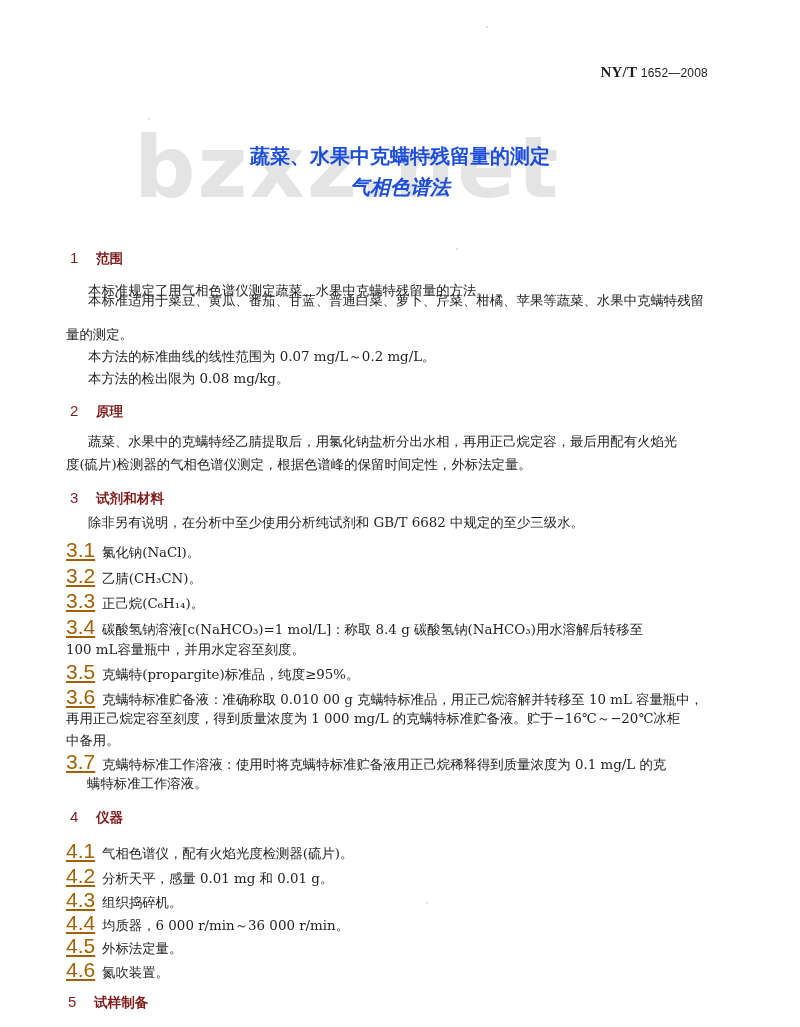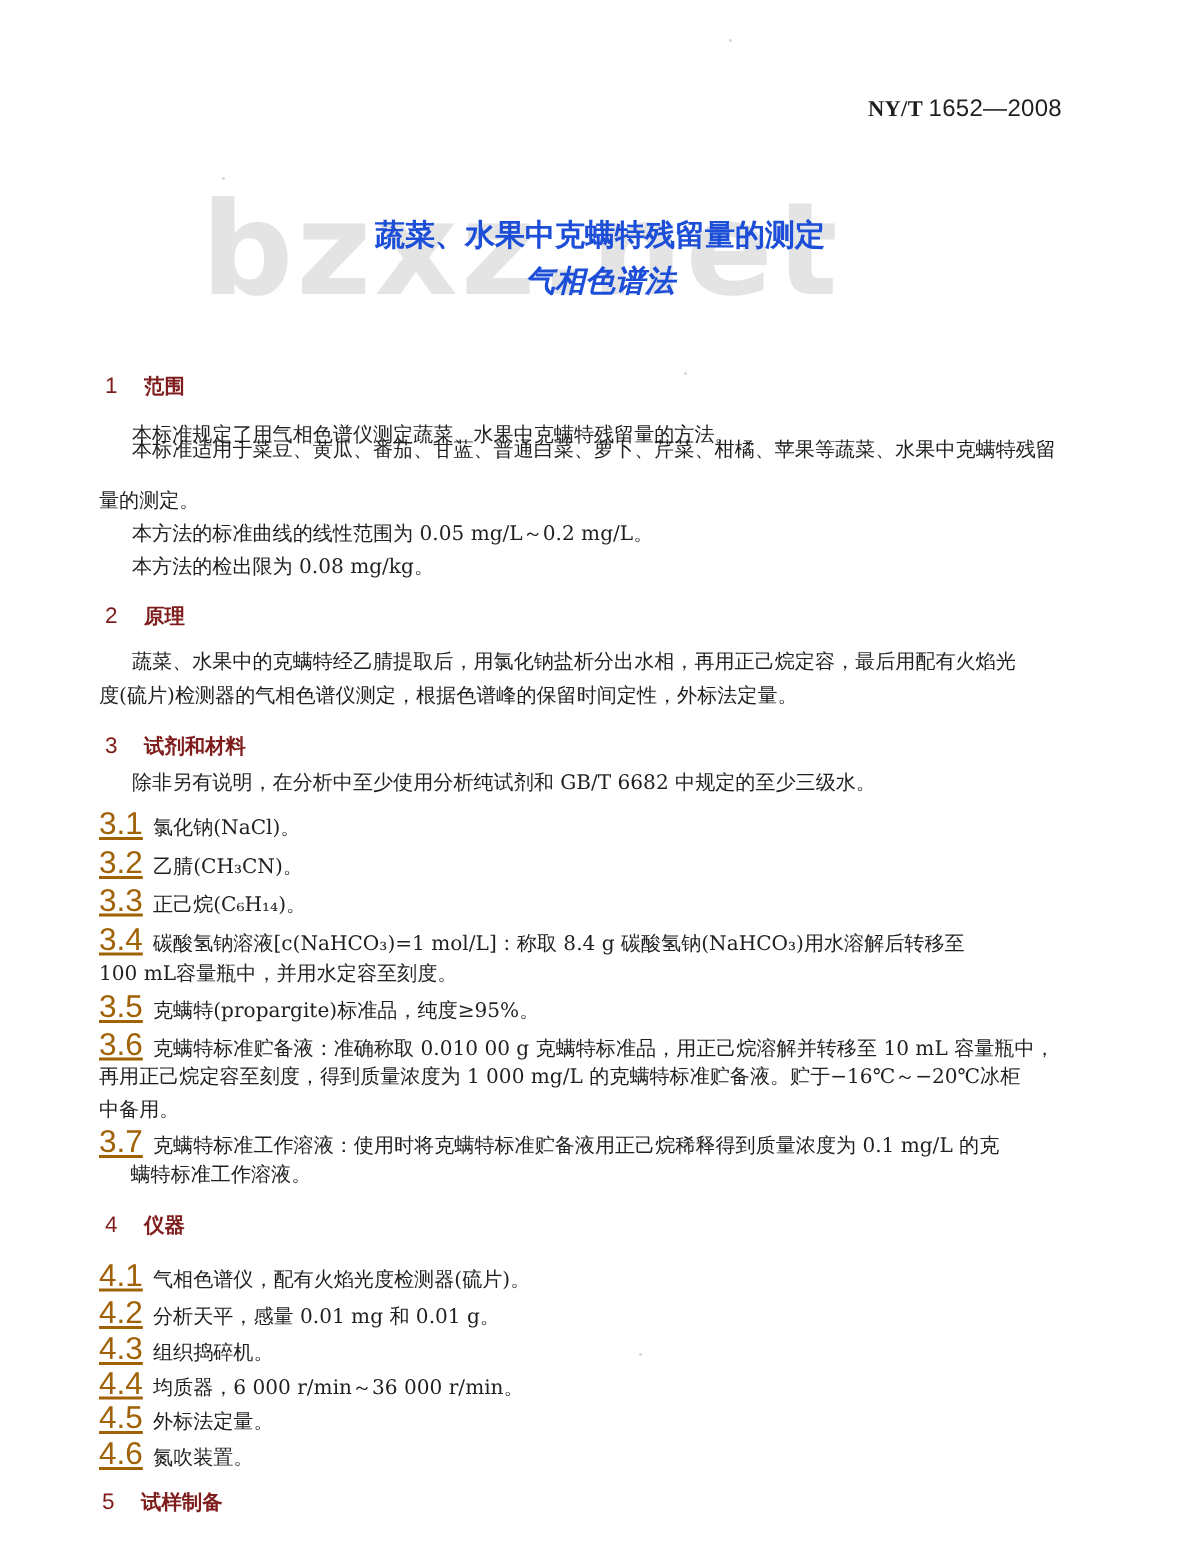--- a/index.html
+++ b/index.html
@@ -5,21 +5,21 @@
     html, body { margin: 0; padding: 0; }
     body {
       width: 800px; height: 1027px; background: #ffffff; position: relative; overflow: hidden;
       font-family: "DejaVu Serif", "Liberation Serif", serif; color: #1a1a1a;
     }
     .std-no {
       position: absolute; top: 64px; right: 92px;
       font-family: "Liberation Serif", serif; font-weight: bold; font-size: 15px; color: #1e1e1e;
       letter-spacing: 0.2px;
     }
-    .std-no .num { font-family: "Liberation Sans", sans-serif; font-weight: normal; font-size: 16px; }
+    .std-no .num { font-family: "Liberation Sans", sans-serif; font-weight: normal; font-size: 12px; }
     .watermark {
       position: absolute; left: 134px; top: 132px; width: 226px; height: 70px;
       font-family: "DejaVu Sans", sans-serif; font-weight: bold; font-size: 86px; line-height: 70px;
       color: #e4e4e4; letter-spacing: 2px; z-index: 0; white-space: nowrap;
     }
     .title {
       position: absolute; left: 0; width: 800px; text-align: center; z-index: 1;
       font-family: "DejaVu Sans", sans-serif; font-weight: bold; color: #1d4ed8; font-size: 20px;
     }
     .title.t1 { top: 143px; }
@@ -55,21 +55,21 @@
 
   <div class="title t1">蔬菜、水果中克螨特残留量的测定</div>
   <div class="title t2">气相色谱法</div>
 
   <div class="h" style="left:70px; top:249px;">
     <span class="n">1</span><span>范围</span>
   </div>
   <div class="line ind" style="top:282px;">本标准规定了用气相色谱仪测定蔬菜、水果中克螨特残留量的方法。</div>
   <div class="line ind" style="top:292px;">本标准适用于菜豆、黄瓜、番茄、甘蓝、普通白菜、萝卜、芹菜、柑橘、苹果等蔬菜、水果中克螨特残留</div>
   <div class="line ind2" style="top:326px;">量的测定。</div>
-  <div class="line ind" style="top:348px;">本方法的标准曲线的线性范围为 0.05 mg/L～0.2 mg/L。</div>
+  <div class="line ind" style="top:348px;">本方法的标准曲线的线性范围为 0.07 mg/L～0.2 mg/L。</div>
   <div class="line ind" style="top:370px;">本方法的检出限为 0.08 mg/kg。</div>
 
   <div class="h" style="left:70px; top:402px;">
     <span class="n">2</span><span>原理</span>
   </div>
   <div class="line ind" style="top:433px;">蔬菜、水果中的克螨特经乙腈提取后，用氯化钠盐析分出水相，再用正己烷定容，最后用配有火焰光</div>
   <div class="line ind2" style="top:456px;">度(硫片)检测器的气相色谱仪测定，根据色谱峰的保留时间定性，外标法定量。</div>
 
   <div class="h" style="left:70px; top:489px;">
     <span class="n">3</span><span>试剂和材料</span>

